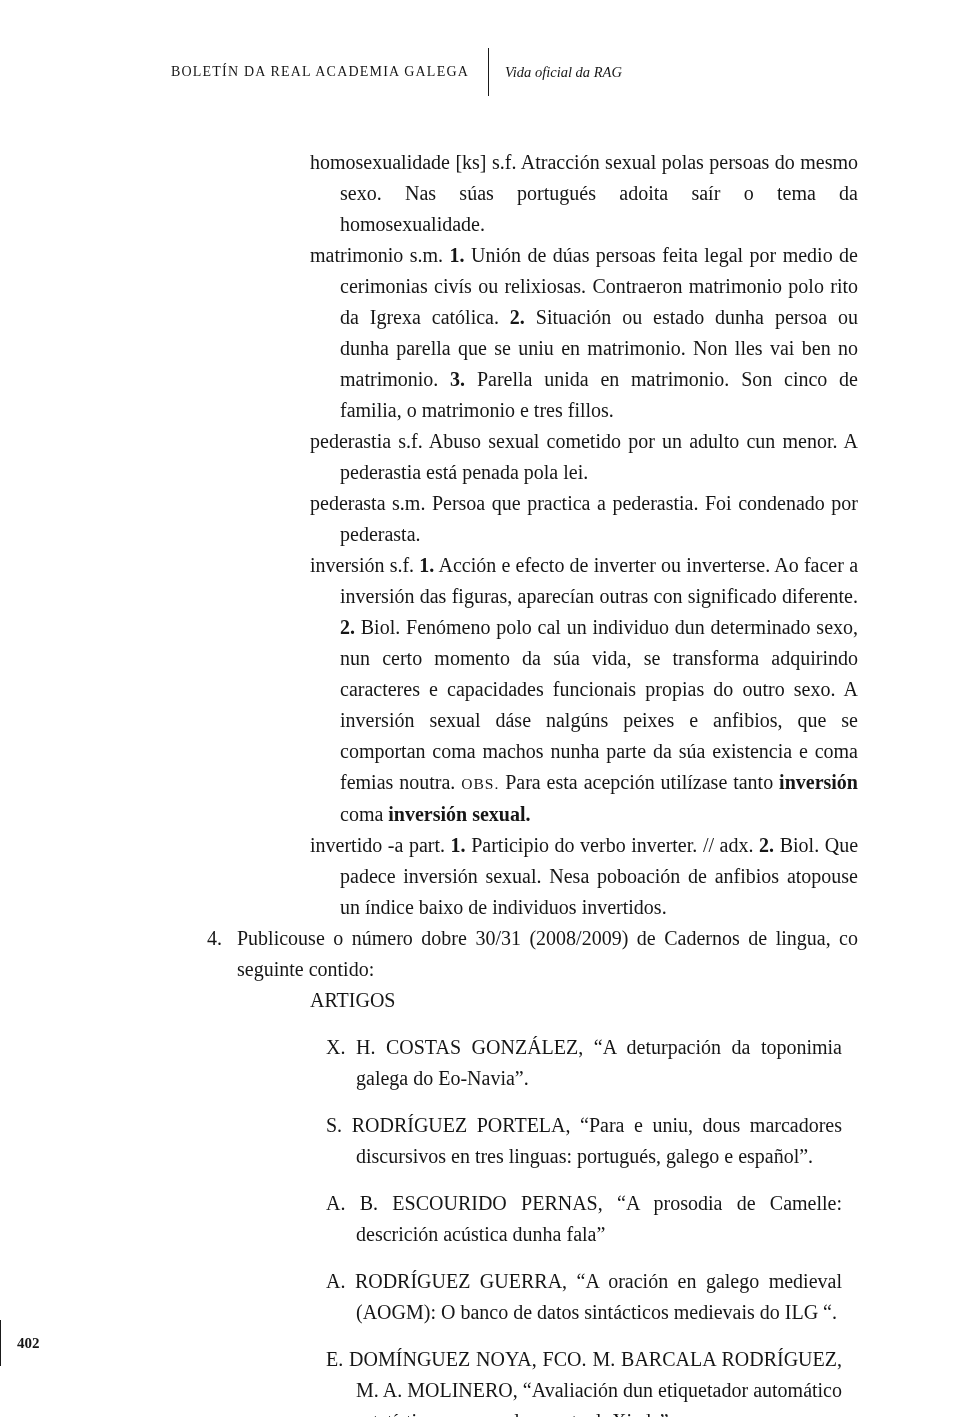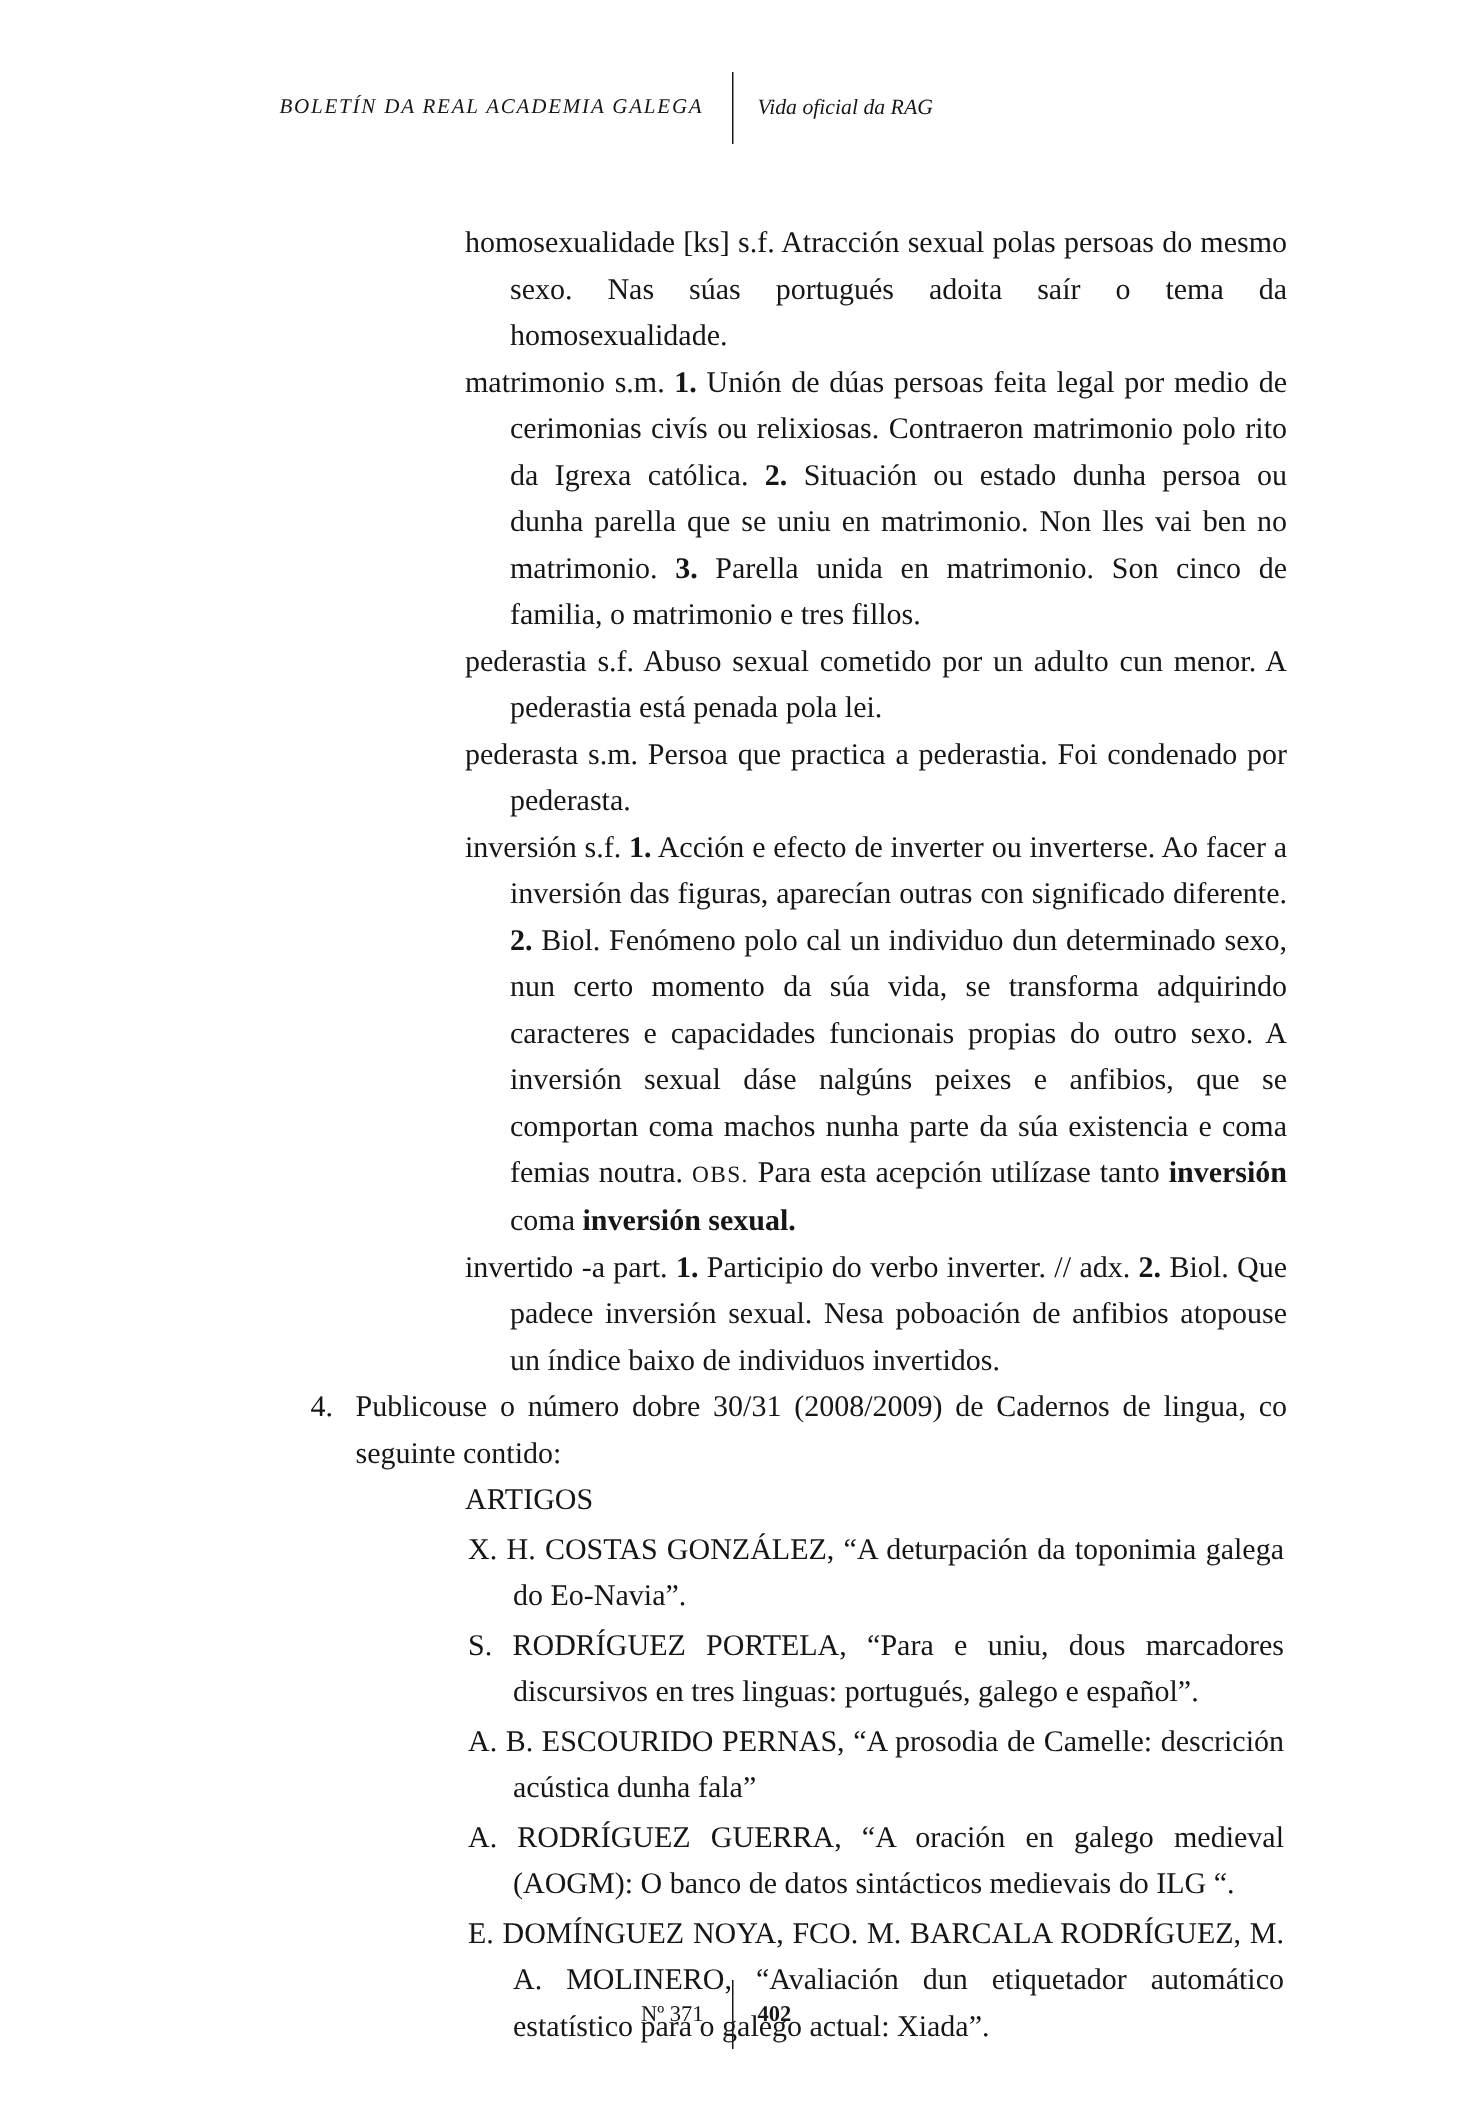--- a/index.html
+++ b/index.html
@@ -11,41 +11,41 @@
   .page { position:absolute; inset:0; }
 
   
   .running-head {
     position:absolute; top:46px; left:0; right:0; height:52px;
     display:flex; align-items:center; font-size:14px;
   }
   .rh-left {
     flex:0 0 488px; box-sizing:border-box; padding-right:19px;
     display:flex; justify-content:flex-end;
-    letter-spacing:1.2px; white-space:nowrap;font-style:italic;
+    letter-spacing:1.2px; white-space:nowrap;
   }
   .rh-divider { flex:0 0 1px; height:48px; background:#1a1a1a; }
   .rh-right { padding-left:16px; font-style:italic; font-size:14.5px; white-space:nowrap; }
 
   
   .main-col {
     position:absolute; top:147px; left:207px; width:651px;
     font-size:20px; line-height:31px;
   }
   .dict-entry {
     margin:0; text-align:justify;
     padding-left:133px; text-indent:-30px;
   }
   .numbered-item { display:flex; margin:0; }
   .item-number { flex:0 0 30px; }
   .item-body { flex:1; text-align:justify; }
 
   .artigos-heading { margin:0; padding-left:103px; }
   .article-item {
-    margin:2px; text-align:justify;
+    margin:16px; text-align:justify;
     padding-left:133px; text-indent:-30px;
   }
 
   
   .s-r { font-style:normal; font-weight:normal; }
   .s-i { }
   .s-b { font-weight:bold; }
   .s-sc { font-size:0.78em; letter-spacing:0.06em; }
 
   
@@ -93,18 +93,17 @@
         <p class="article-item"><span class="s-r">X. H. COSTAS GONZÁLEZ, “A deturpación da toponimia galega do Eo-Navia”.</span></p>
         <p class="article-item"><span class="s-r">S. RODRÍGUEZ PORTELA, “</span><span class="s-i">Para</span><span class="s-r"> e </span><span class="s-i">uniu</span><span class="s-r">, dous marcadores discursivos en tres linguas: portugués, galego e español”.</span></p>
         <p class="article-item"><span class="s-r">A. B. ESCOURIDO PERNAS, “A prosodia de Camelle: descrición acústica dunha fala”</span></p>
         <p class="article-item"><span class="s-r">A. RODRÍGUEZ GUERRA, “</span><span class="s-i">A oración en galego medieval</span><span class="s-r"> (AOGM): O banco de datos sintácticos medievais do ILG “.</span></p>
         <p class="article-item"><span class="s-r">E. DOMÍNGUEZ NOYA, FCO. M. BARCALA RODRÍGUEZ, M. A. MOLINERO, “Avaliación dun etiquetador automático estatístico para o galego actual: Xiada”.</span></p>
       </section>
 
   </main>
 
   <footer class="running-foot">
-    <div class="rf-left">Nº 371</div>
     <div class="rf-divider"></div>
     <div class="rf-right">402</div>
   </footer>
 
 </div>
 
 </body></html>

